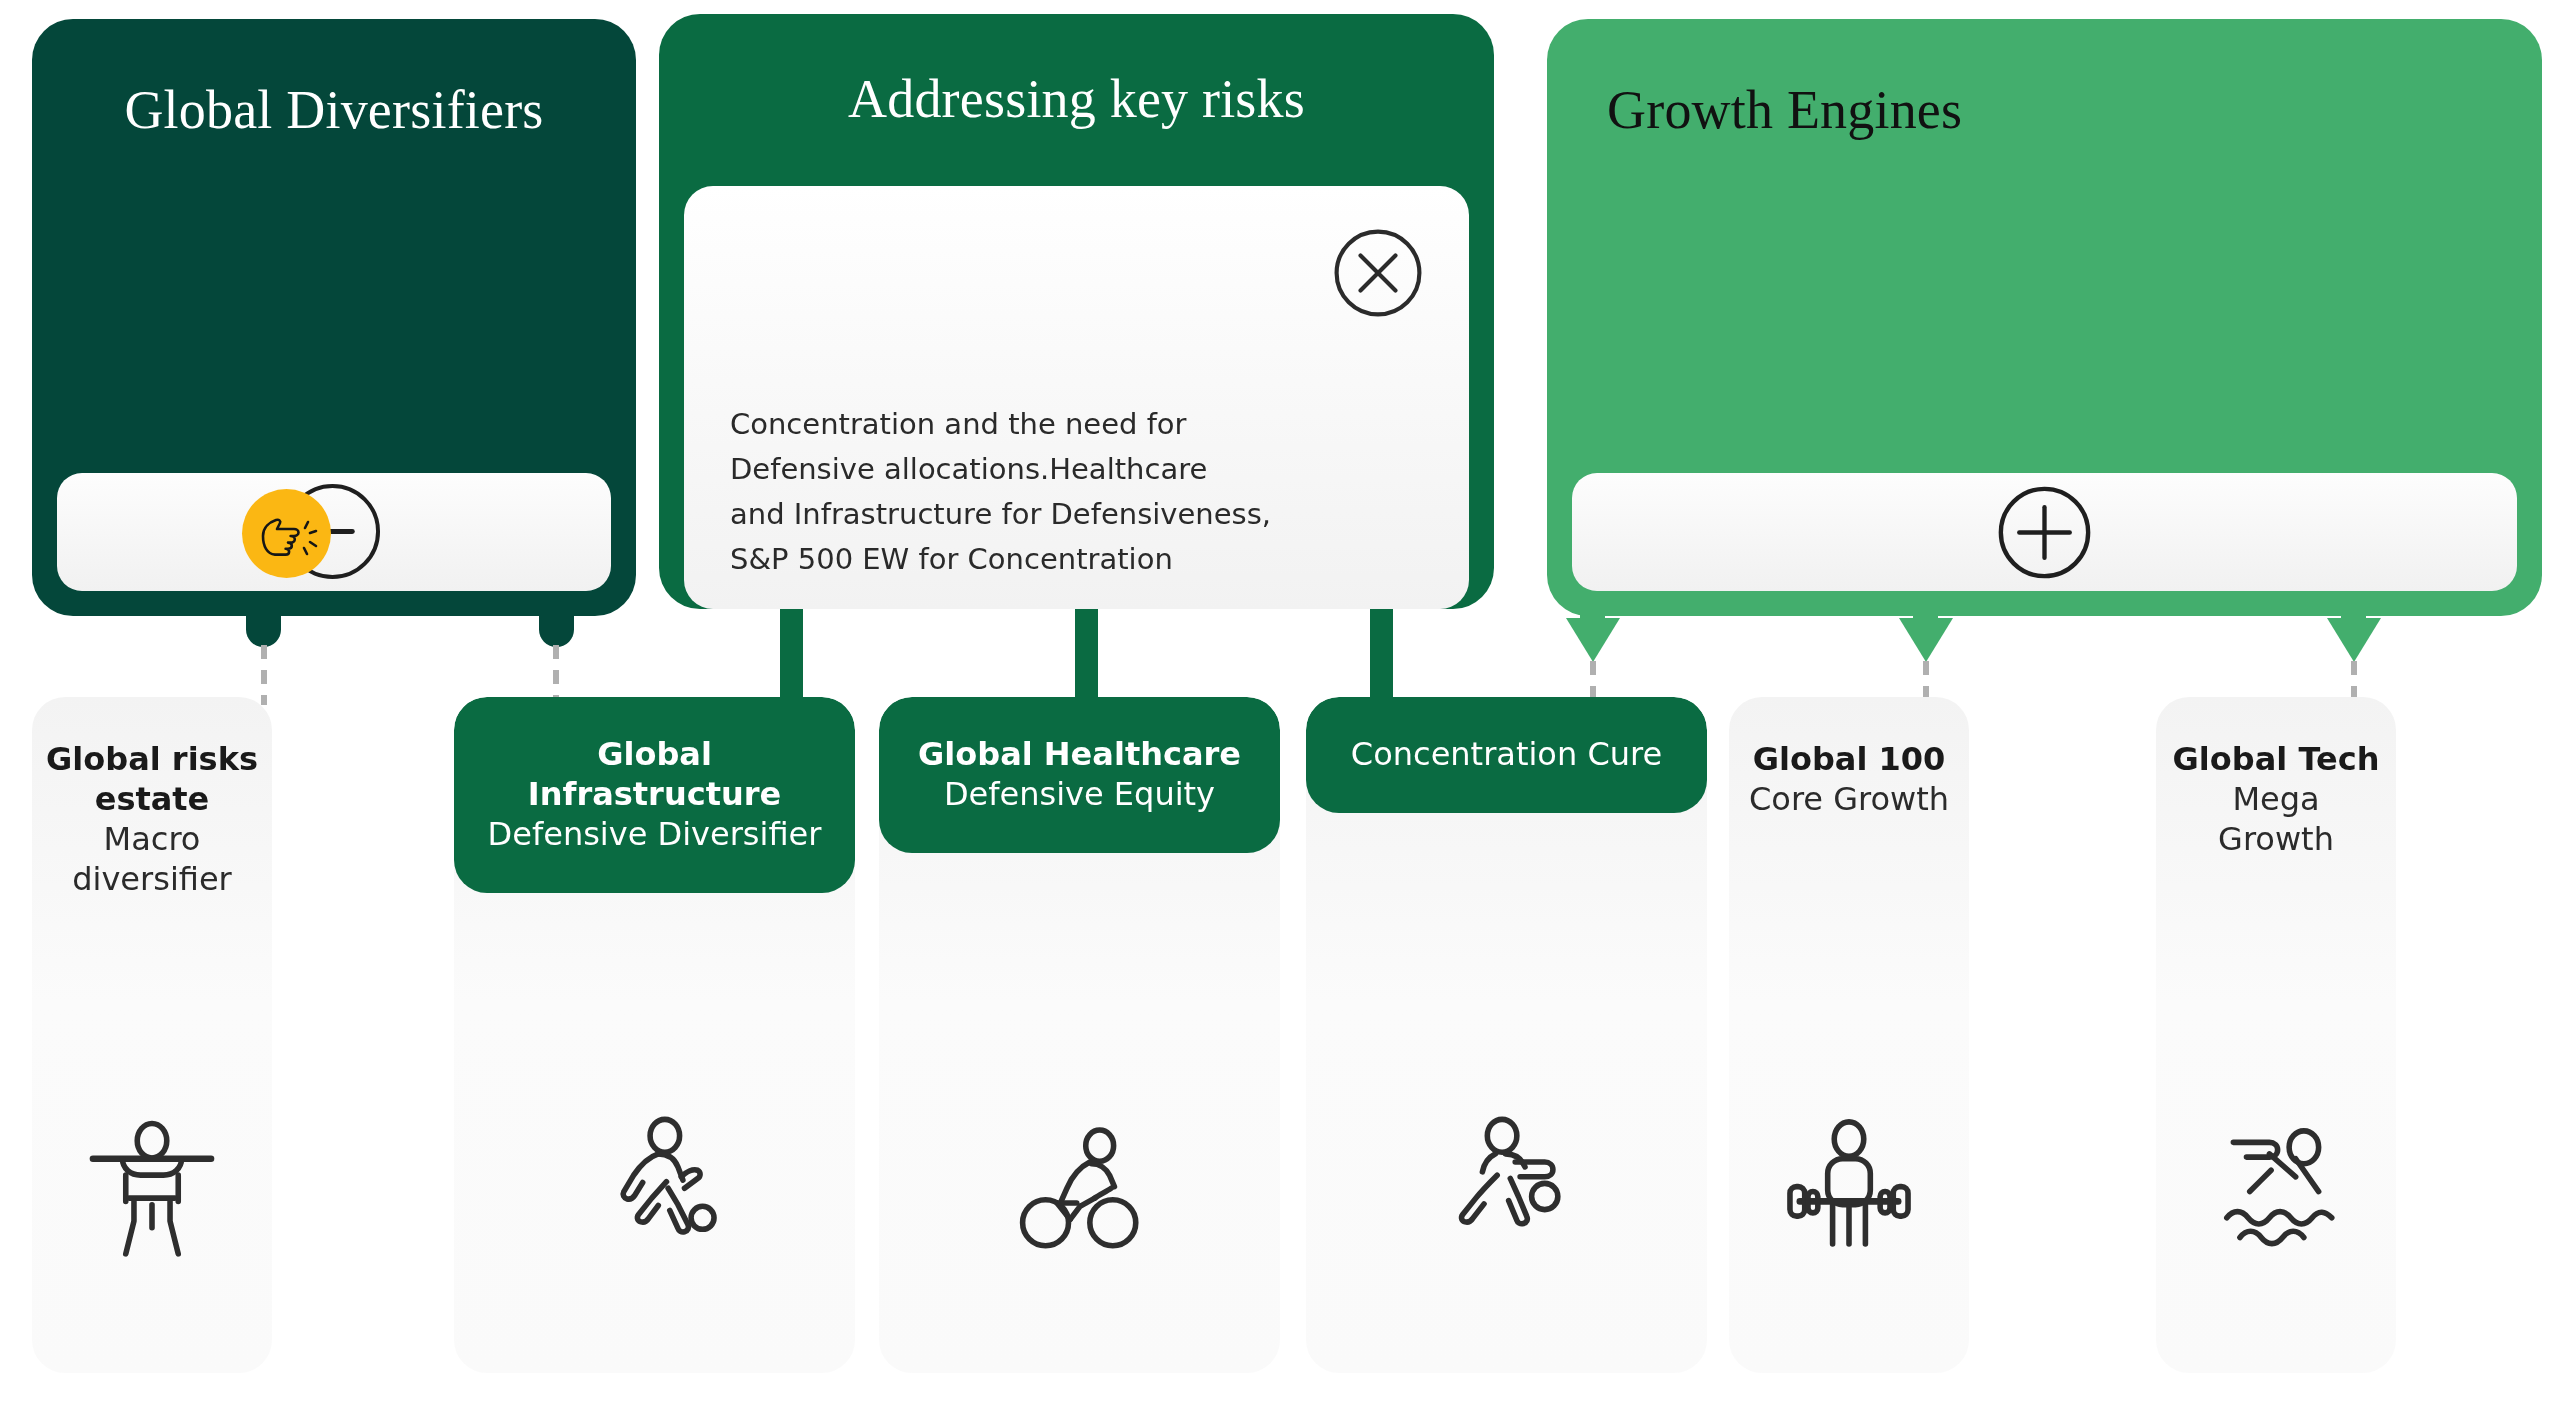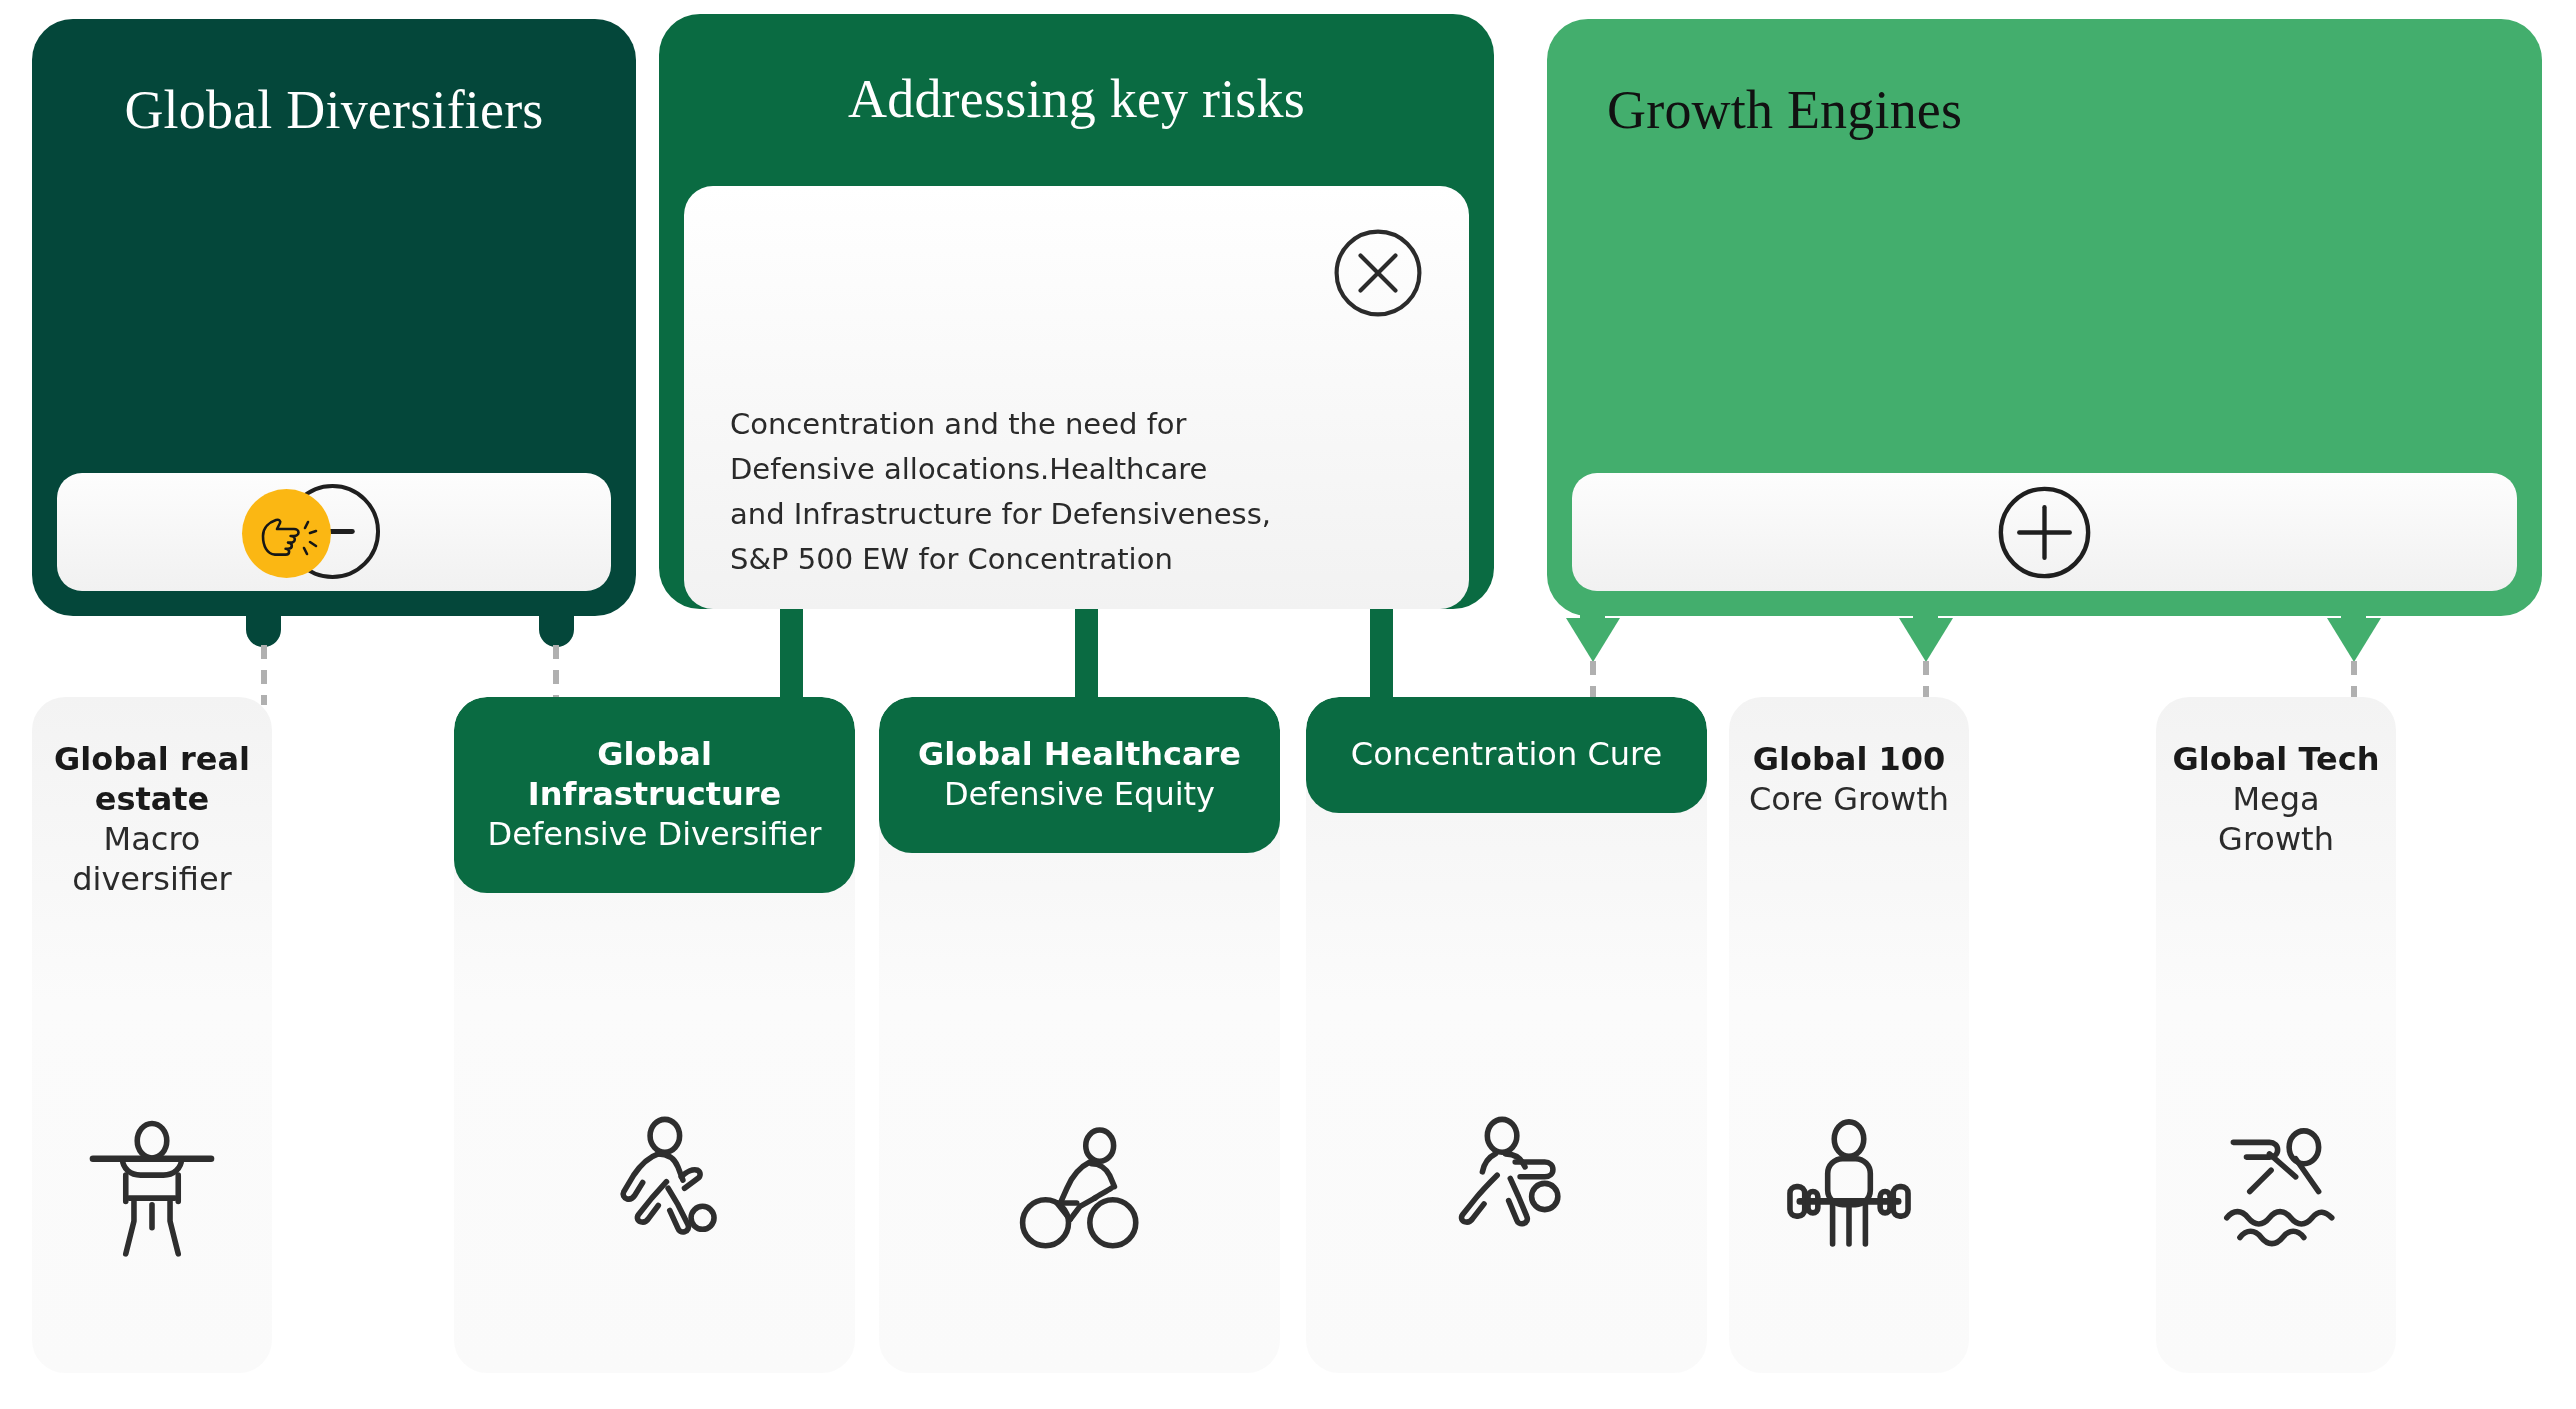--- a/index.html
+++ b/index.html
@@ -274,21 +274,21 @@
           <circle cx="50" cy="50" r="45"></circle>
           <line x1="50" y1="24" x2="50" y2="76" stroke-linecap="round"></line>
           <line x1="24" y1="50" x2="76" y2="50" stroke-linecap="round"></line>
         </svg>
       </div>
     </div>
   </div>
 
   <div class="tile light" style="left:32px; width:240px;">
     <div class="tile-head">
-      <div class="tile-title">Global real estate</div>
+      <div class="tile-title">Global risks estate</div>
       <div class="tile-sub">Macro diversifier</div>
     </div>
     <div class="tile-icon">
       <svg viewBox="0 0 100 100" fill="none" stroke="#2e2e2e" stroke-width="3.4" stroke-linecap="round" stroke-linejoin="round">
         <ellipse cx="50" cy="23" rx="9" ry="10.5"></ellipse>
         <line x1="14" y1="34" x2="86" y2="34" stroke-width="4"></line>
         <path d="M32 34c0 6 5 10 11 10h14c6 0 11-4 11-10"></path>
         <path d="M34 44v16M66 44v16"></path>
         <path d="M36 58h28"></path>
         <path d="M39 60v12l-5 20M61 60v12l5 20"></path>

